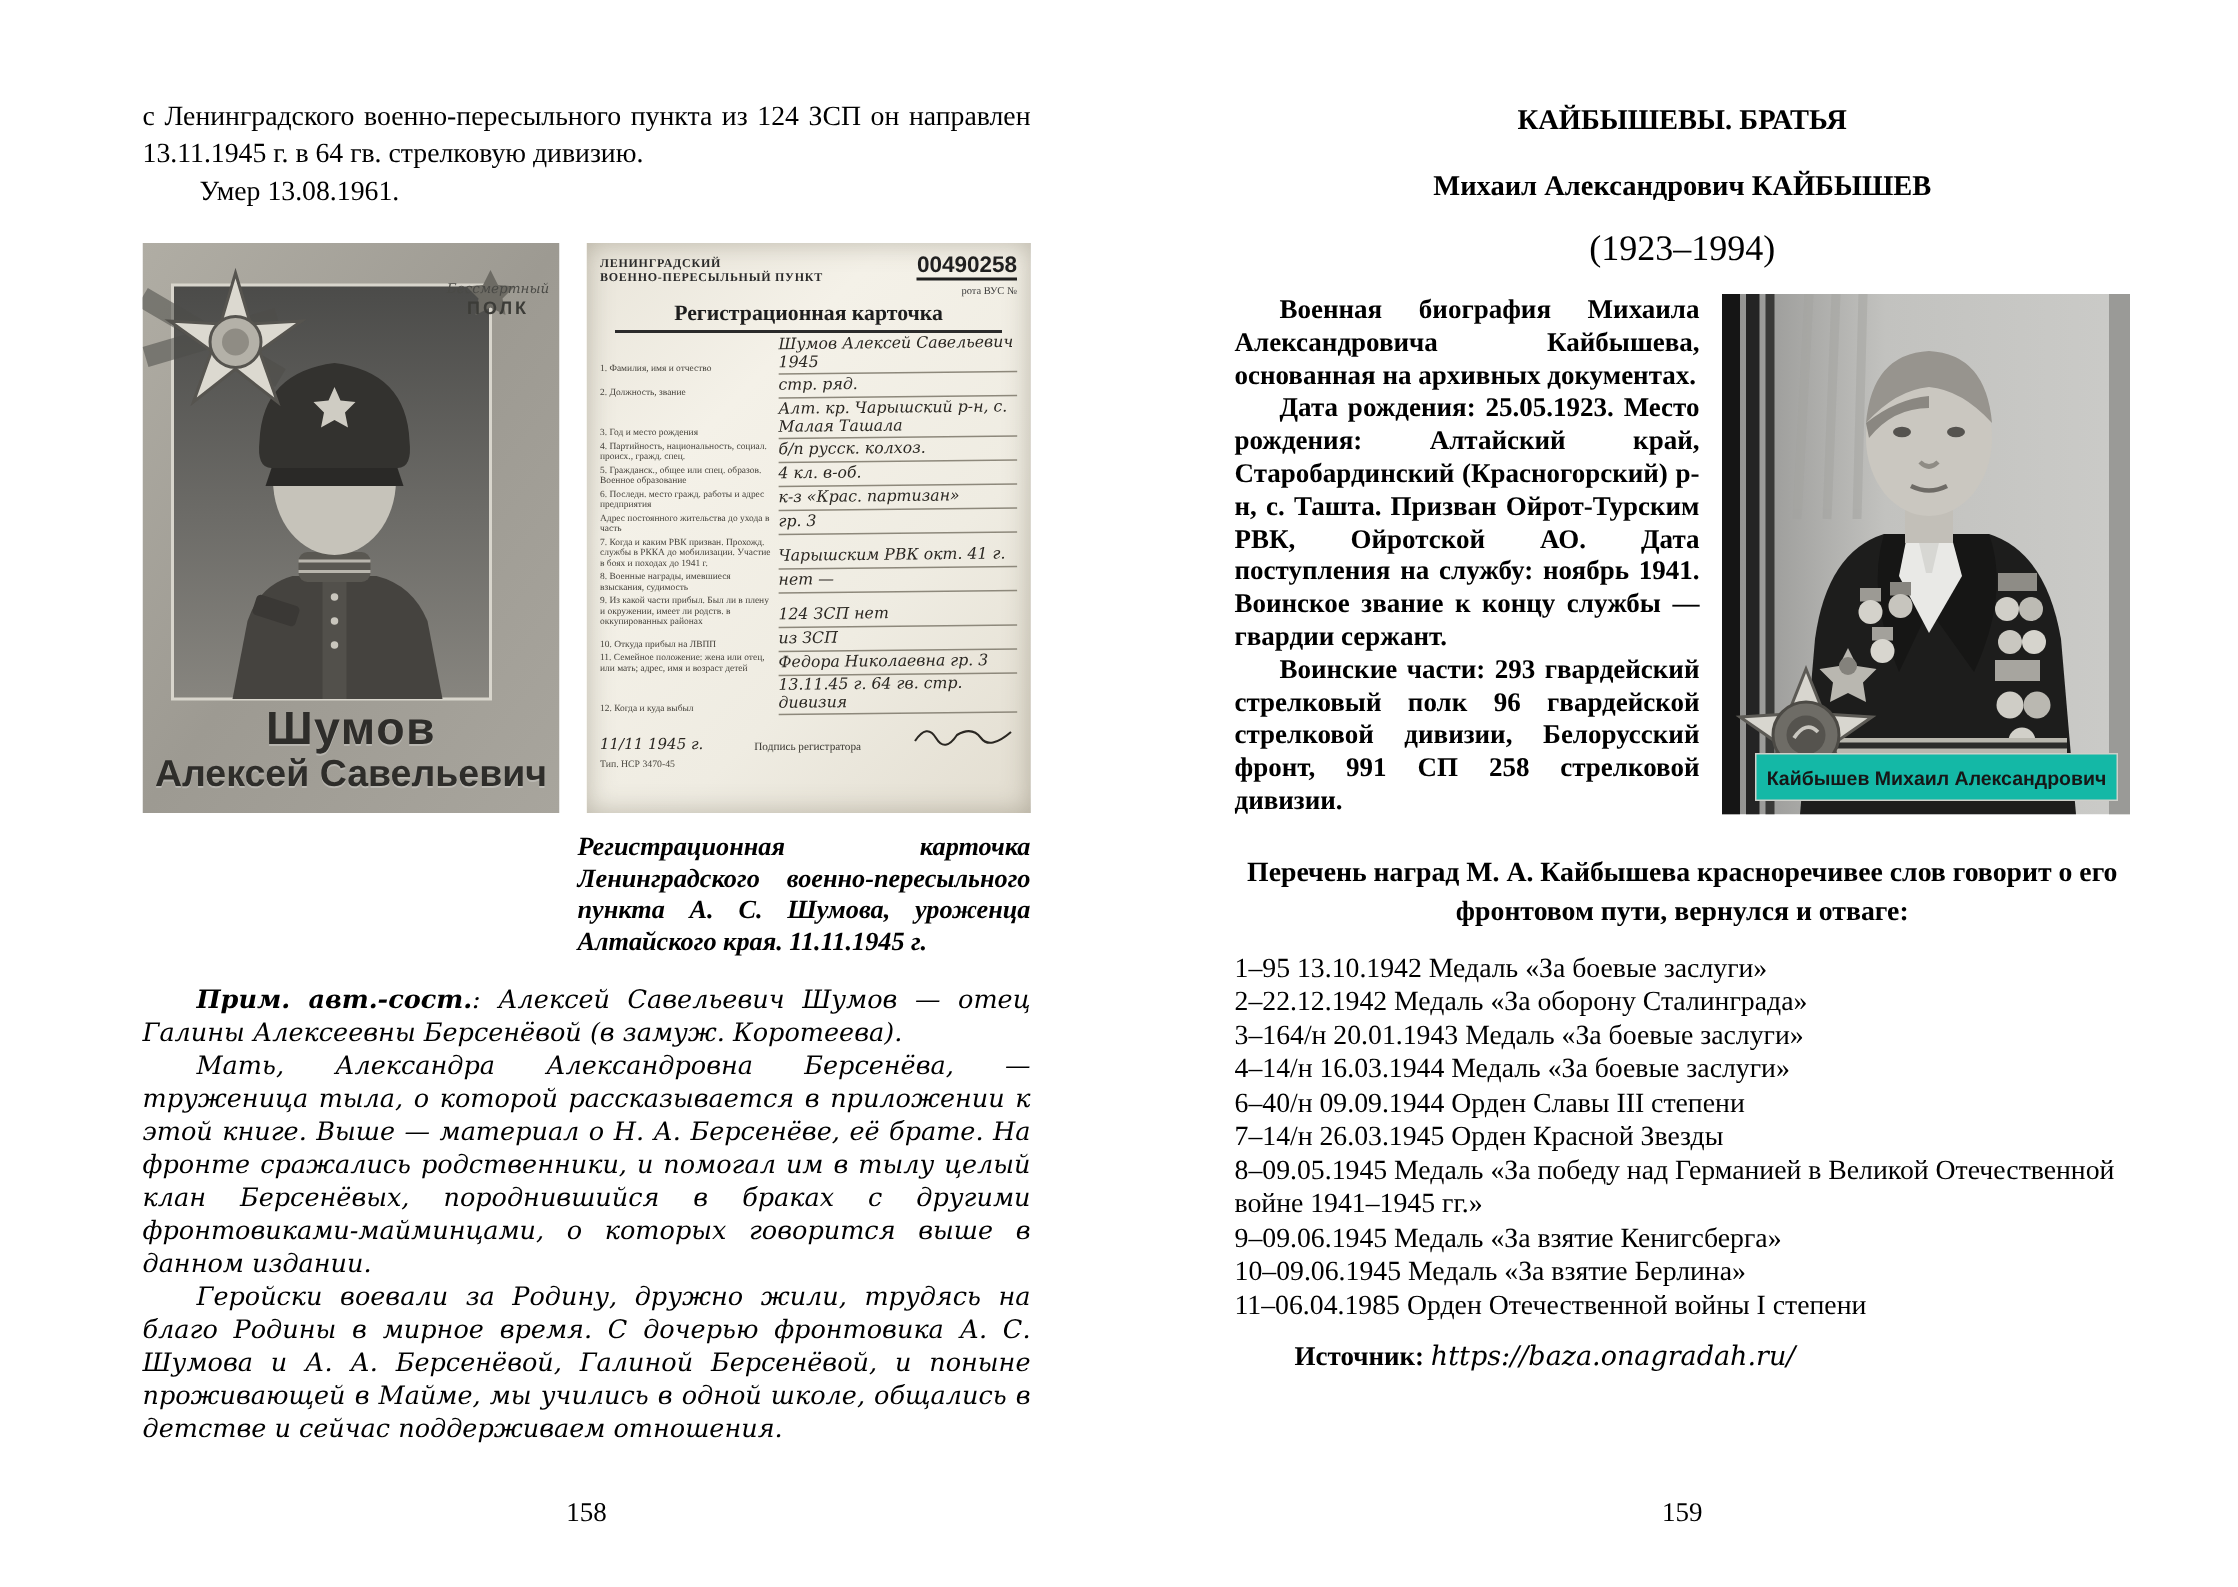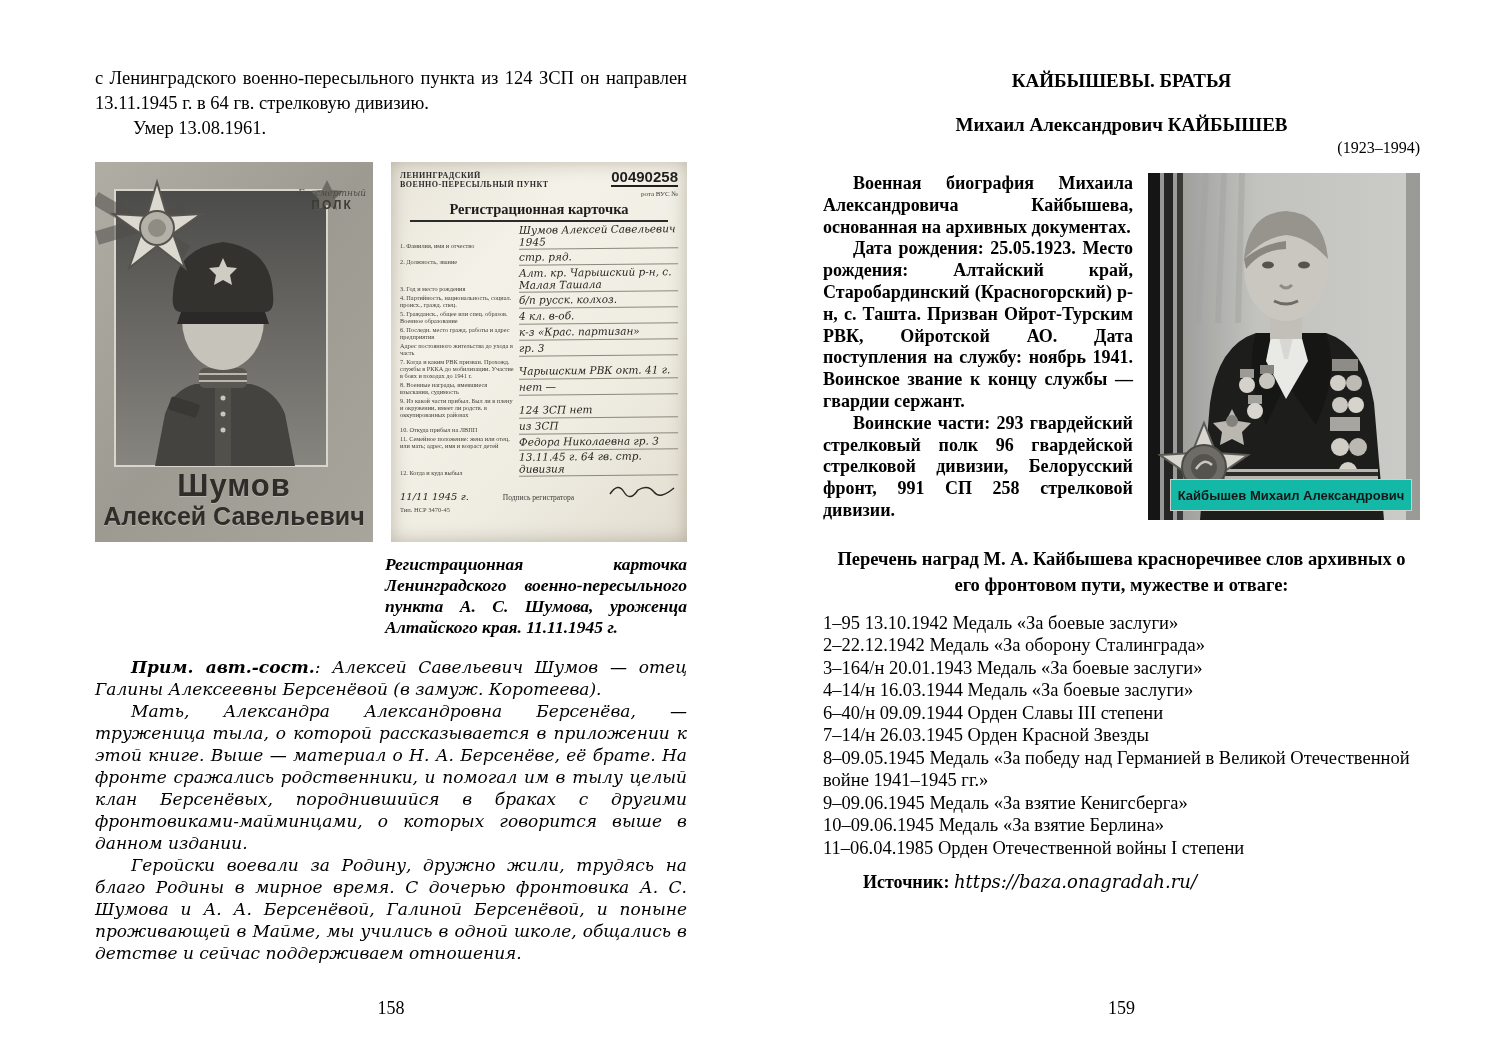--- a/index.html
+++ b/index.html
@@ -58,21 +58,21 @@
   .note{font-family:"DejaVu Serif", serif;font-style:italic;font-size:17px;line-height:22px;
     text-align:justify;margin:0;}
   .note-label{font-weight:bold;}
   .mt14{margin-top:14px;} .mt18{margin-top:18px;}
 
   .pagenum{position:absolute;top:932px;left:0;right:0;text-align:center;font-size:18px;}
 
   
   .chapter-title{text-align:center;font-weight:bold;font-size:19px;margin:4px 0 0 0;}
   .person-name{text-align:center;font-weight:bold;font-size:19px;margin:22px 0 0 0;}
-  .person-years{text-align:right;font-size:16px;margin:3px 0 0 0;}
+  .person-years{text-align:center;font-size:24px;margin:17px 0 0 0;}
 
   .bio-row{display:flex;gap:15px;margin-top:16px;}
   .bio-col{width:310px;flex:none;}
   .bio-par{font-size:18px;line-height:21.8px;font-weight:bold;text-align:justify;
     text-indent:30px;margin:0;}
 
   .photo-k{position:relative;width:272px;height:347px;flex:none;}
   .photo-k svg{position:absolute;left:0;top:0;}
   .photo-plate{position:absolute;left:22px;right:8px;bottom:9px;height:30px;
     background:#14b8a6;border:1px solid #cfcfc9;display:flex;align-items:center;justify-content:center;
@@ -316,21 +316,21 @@
           </g>
           <circle r="22" fill="#6e6c66" stroke="#4c4a45" stroke-width="2"></circle>
           <circle r="13" fill="#55534e"></circle>
           <path d="M-8 2 q8 -12 16 -4" stroke="#c9c7c0" stroke-width="2.5" fill="none"></path>
         </g>
       </svg>
       <div class="photo-plate">Кайбышев Михаил Александрович</div>
     </div>
   </div>
 
-  <p class="awards-heading">Перечень наград М. А. Кайбышева красноречивее слов архивных о его фронтовом пути, мужестве и отваге:</p>
+  <p class="awards-heading">Перечень наград М. А. Кайбышева красноречивее слов говорит о его фронтовом пути, вернулся и отваге:</p>
 
   <ol class="awards-list">
     <li>1–95 13.10.1942 Медаль «За боевые заслуги»</li>
     <li>2–22.12.1942 Медаль «За оборону Сталинграда»</li>
     <li>3–164/н 20.01.1943 Медаль «За боевые заслуги»</li>
     <li>4–14/н 16.03.1944 Медаль «За боевые заслуги»</li>
     <li>6–40/н 09.09.1944 Орден Славы III степени</li>
     <li>7–14/н 26.03.1945 Орден Красной Звезды</li>
     <li>8–09.05.1945 Медаль «За победу над Германией в Великой Отечественной войне 1941–1945 гг.»</li>
     <li>9–09.06.1945 Медаль «За взятие Кенигсберга»</li>

